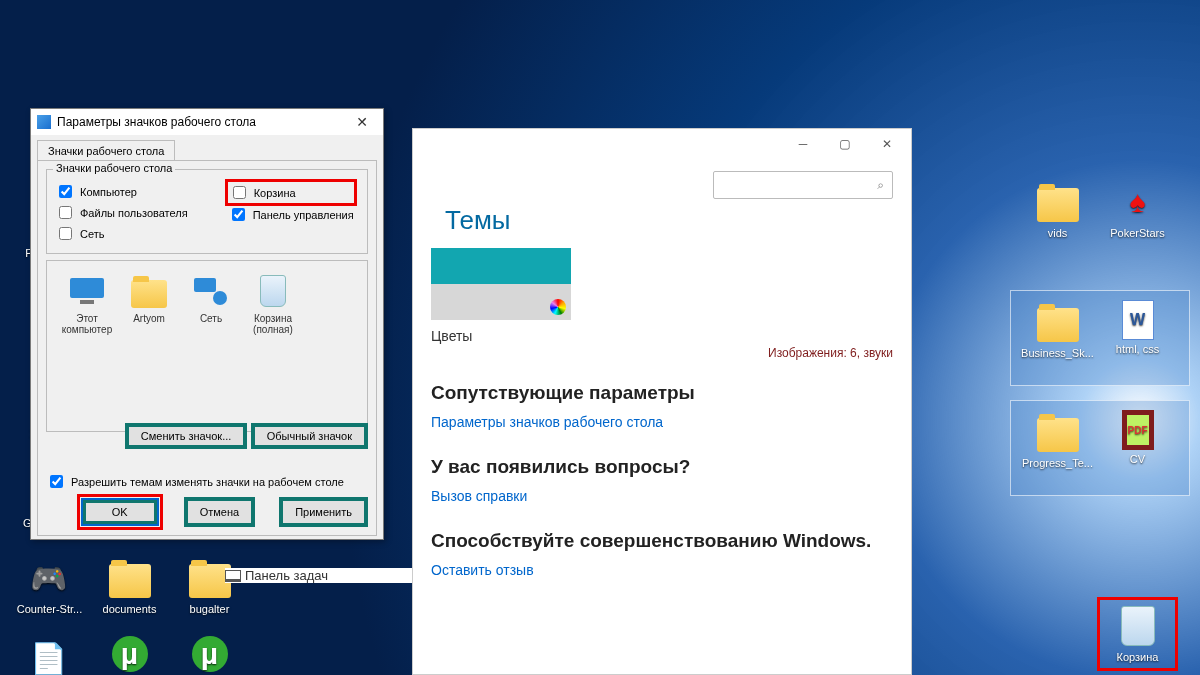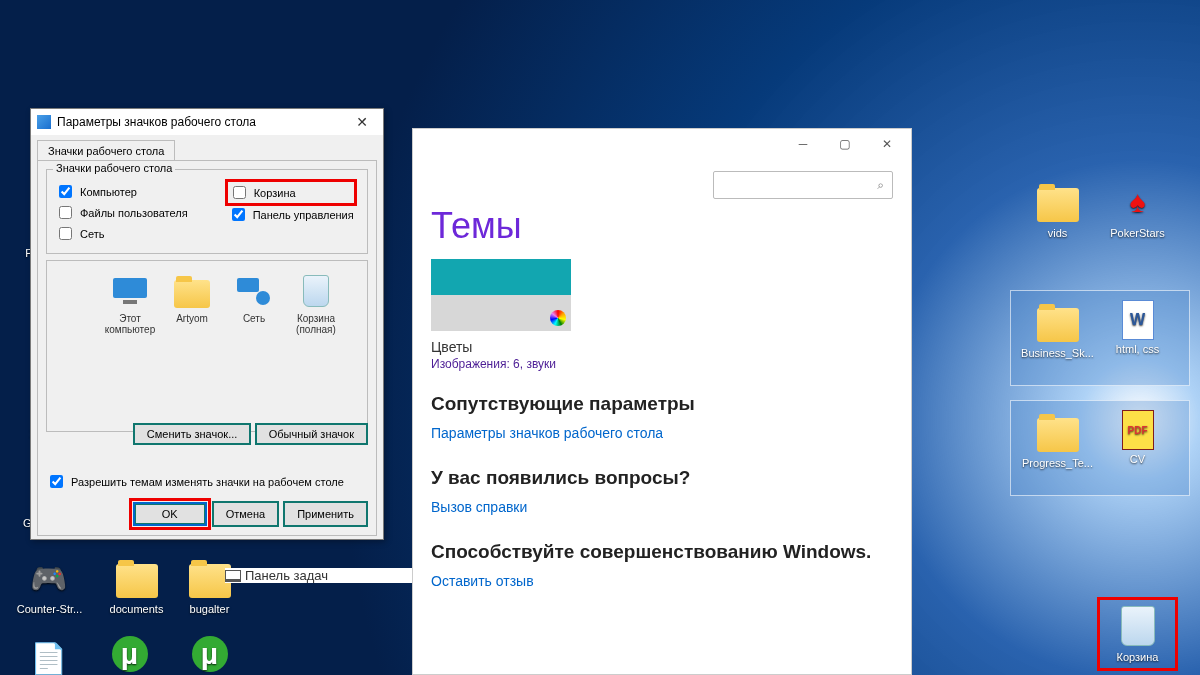--- a/index.html
+++ b/index.html
@@ -17,49 +17,49 @@
   .desk-ico .glyph { width:44px; height:44px; margin:0 auto 3px; display:flex; align-items:center; justify-content:center; font-size:30px; }
   .desk-ico .label { display:block; line-height:13px; word-break:break-word; }
   .folder-glyph { background:linear-gradient(#ffe28a,#f6c648); border-radius:3px; width:42px; height:34px; position:relative; margin-top:6px; }
   .folder-glyph::before{content:"";position:absolute;top:-4px;left:2px;width:16px;height:6px;background:#f6c648;border-radius:2px 2px 0 0;}
 
   
   .settings { position:absolute; left:412px; top:128px; width:500px; height:547px; background:#fff; border:1px solid #ccc; }
   .settings .titlebar { height:30px; display:flex; justify-content:flex-end; align-items:center; padding-right:6px; gap:6px;}
   .tb-btn { width:36px; height:26px; display:flex; align-items:center; justify-content:center; color:#555; font-family:Arial;}
   .settings .search { margin:12px 18px 0 auto; width:180px; height:28px; border:1px solid #bbb; border-radius:2px; display:flex; align-items:center; justify-content:flex-end; padding-right:8px; color:#888;}
-  .settings h1 { font-weight:400; font-size:36px; margin:6px 18px 12px; color:#6d28d9;}
+  .settings h1 { font-weight:400; font-size:26px; margin:6px 32px 12px; color:#0369a1;}
   .settings h2 { font-weight:700; font-size:19px; margin:22px 18px 6px; color:#222;}
   .theme-thumb { width:140px; height:72px; margin:0 18px; background:linear-gradient(#12a6b0 50%, #d7d7d7 50%); position:relative;}
   .theme-thumb::after{content:"";position:absolute;right:5px;bottom:5px;width:16px;height:16px;border-radius:50%;background:conic-gradient(red,orange,yellow,green,cyan,blue,violet,red);}
   .theme-name { margin:8px 18px 2px; font-size:14px; color:#333;}
-  .theme-sub  { margin:0 18px; font-size:12px; color:#4c1d95;}
+  .theme-sub  { margin:0 18px; font-size:12px; color:#7f1d1d;text-align:right;}
   .link { color:#0066cc; font-size:14px; margin:4px 18px; cursor:pointer; display:inline-block;}
   .taskbar-row { position:absolute; left:225px; top:568px; width:187px; display:flex; align-items:center; gap:4px; color:#333; font-size:13px; background:#fff;}
   .taskbar-row .ticon{width:16px;height:12px;border:1px solid #555;border-bottom-width:3px;}
 
   
   .dialog { position:absolute; left:30px; top:108px; width:354px; height:432px; background:#f0f0f0; border:1px solid #7a7a7a; box-shadow:2px 2px 6px rgba(0,0,0,.3);}
   .dialog .dtitle { height:26px; background:#fff; display:flex; align-items:center; padding:0 6px; font-size:12px; justify-content:space-between;}
   .dialog .dtitle .ico{width:14px;height:14px;background:linear-gradient(135deg,#4aa0e8,#1a6fcf);margin-right:6px;}
   .close-x { width:30px; text-align:center; font-size:14px; color:#333; cursor:pointer;}
   .tab { display:inline-block; padding:4px 10px; background:#f0f0f0; border:1px solid #bcbcbc; border-bottom:none; position:relative; top:1px; left:6px; font-size:11px;}
   .tabbody { border:1px solid #bcbcbc; margin:0 6px 6px; padding:8px; background:#f0f0f0; height:376px; position:relative;}
   .group { border:1px solid #bcbcbc; padding:10px 8px 8px; position:relative; margin-bottom:6px;}
   .group-title{position:absolute;top:-8px;left:6px;background:#f0f0f0;padding:0 3px;font-size:11px;}
   .chk { display:flex; align-items:center; gap:5px; font-size:11px; margin:2px 0;}
   .chk input{width:13px;height:13px;}
   .cols{display:flex;gap:40px;}
   .iconbox{border:1px solid #bcbcbc;padding:10px;height:172px;}
-  .iconrow{display:flex;gap:2px;margin-left:43px;}
+  .iconrow{display:flex;gap:2px;}
   .ic{width:60px;text-align:center;font-size:10px;color:#333;}
   .ic .g{width:40px;height:40px;margin:0 auto 2px;display:flex;align-items:center;justify-content:center;font-size:28px;}
   .btnrow-right{position:absolute;right:8px;}
-  .wbtn{background:#e1e1e1;border:2px solid #0f766e;padding:3px 12px;font-size:11px;cursor:pointer;}
-  .dlg-footer{position:absolute;bottom:8px;right:8px;display:flex;gap:4px;}
+  .wbtn{background:#e1e1e1;border:4px solid #0f766e;padding:3px 12px;font-size:11px;cursor:pointer;}
+  .dlg-footer{position:absolute;bottom:8px;right:8px;display:flex;gap:24px;}
   .hl-red{outline:3px solid #e00;}
   .hl-blue{outline:2px solid #06c; outline-offset:-1px;}
 
   .monitor-svg{fill:#2e8bd8;}
   .recycle{position:relative;width:34px;height:40px;background:linear-gradient(#eaf3fb,#bcd7ee);border-radius:3px 3px 6px 6px;border:1px solid #8bb;}
 </style>
 </head>
 <body>
 
 <div class="desk-ico" style="left:12px; top:120px">
@@ -85,21 +85,21 @@
     <span class="label">Go... Chr...</span>
   </div>
 <div class="desk-ico" style="left:12px; top:556px">
     <div class="glyph">🎮</div>
     <span class="label">Counter-Str...</span>
   </div>
 <div class="desk-ico" style="left:12px; top:636px">
     <div class="glyph">📄</div>
   </div>
 
-<div class="desk-ico" style="left:99px; top:556px">
+<div class="desk-ico" style="left:92px; top:556px">
     <div class="glyph">
       <div class="folder-glyph"></div>
     </div>
     <span class="label">documents</span>
   </div>
 <div class="desk-ico" style="left:92px; top:636px">
     <div class="glyph" style="color:#7fba00;font-weight:bold;background:#3a3;border-radius:50%;width:36px;height:36px;color:#fff;">µ</div>
   </div>
 
 <div class="desk-ico" style="left:172px; top:556px">
@@ -136,21 +136,21 @@
   </div>
 
 <div style="position:absolute;left:1010px;top:400px;width:180px;height:96px;border:1px solid rgba(255,255,255,.6);background:rgba(70,130,200,.3);"></div>
 <div class="desk-ico" style="left:1020px; top:410px">
     <div class="glyph">
       <div class="folder-glyph"></div>
     </div>
     <span class="label">Progress_Te...</span>
   </div>
 <div class="desk-ico" style="left:1100px; top:410px">
-    <div class="glyph" style="background:#fde047;width:32px;height:40px;border:1px solid #7f1d1d;color:#d33;font-size:10px;font-weight:bold;">PDF</div>
+    <div class="glyph" style="background:#bef264;width:32px;height:40px;border:5px solid #7f1d1d;color:#d33;font-size:10px;font-weight:bold;">PDF</div>
     <span class="label">CV</span>
   </div>
 
 <div class="desk-ico hl-red" style="left:1100px; top:600px;padding:4px;">
   <div class="glyph">
       <div class="recycle"></div>
     </div>
   <span class="label">Корзина</span>
 </div>
 

